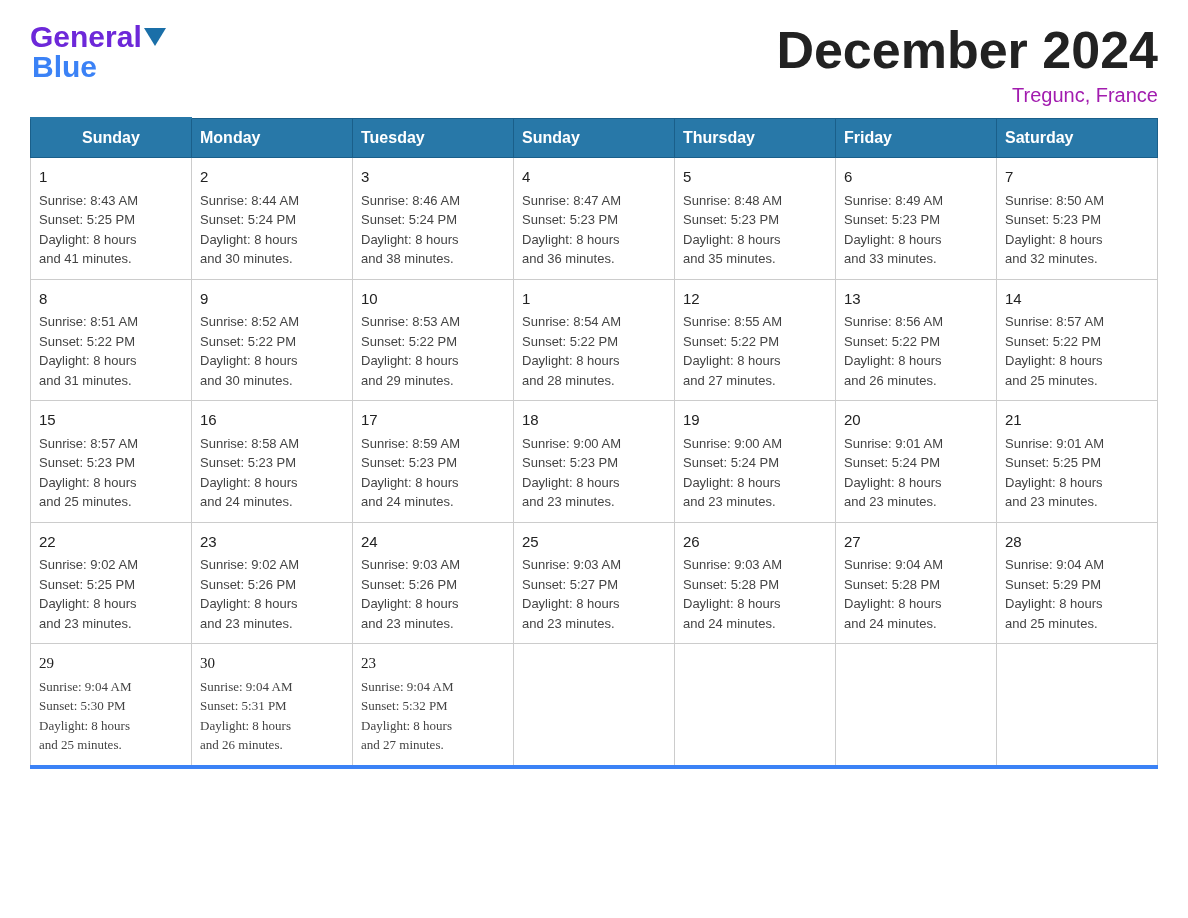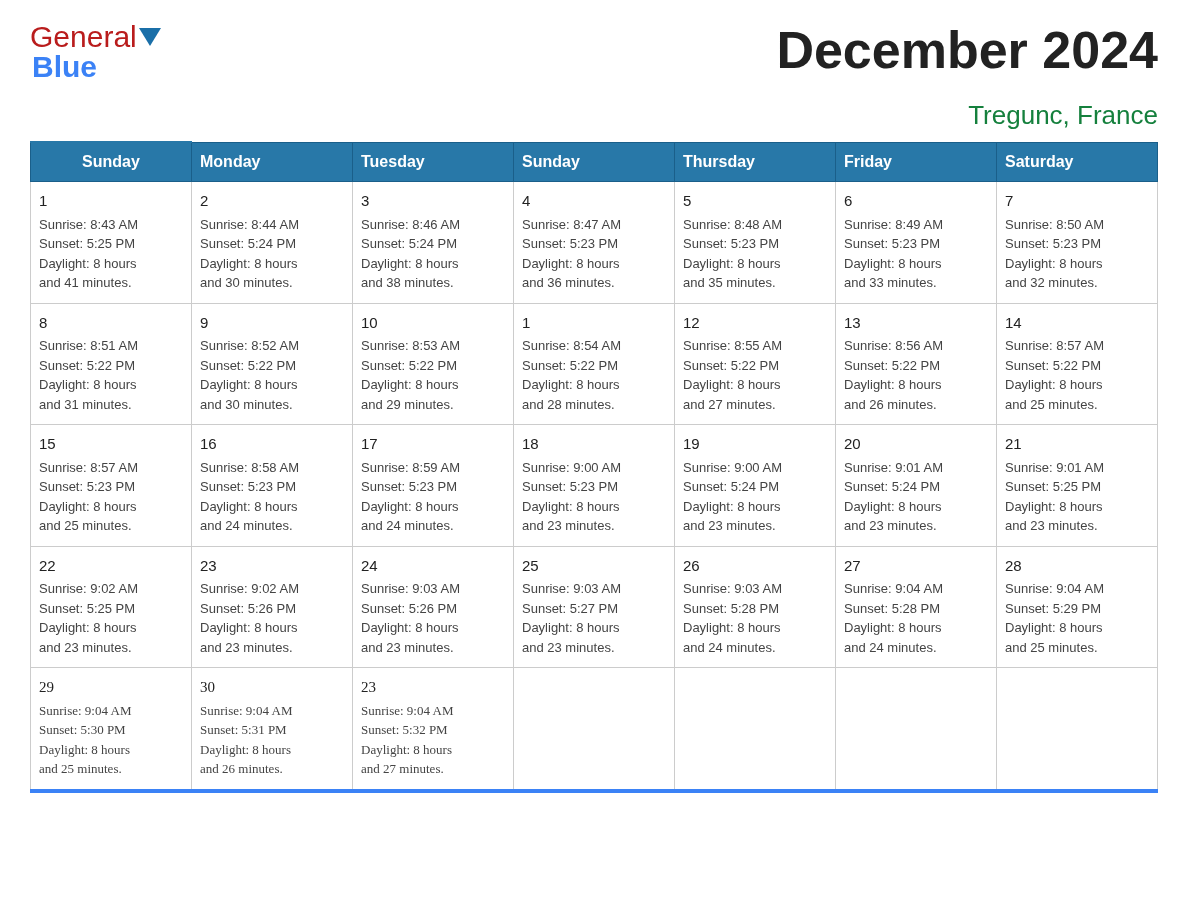--- a/index.html
+++ b/index.html
@@ -23,23 +23,23 @@
     }
     .title-section {
       text-align: right;
     }
     .main-title {
       font-size: 52px;
       font-weight: bold;
       color: #222;
     }
     .subtitle {
-      font-size: 26px;
-      color: #15803d;
-      margin-top: 20px;
+      font-size: 20px;
+      color: #a21caf;
+      margin-top: 4px;
     }
     .calendar-table {
       width: 100%;
       border-collapse: collapse;
       margin-top: 10px;
     }
     .calendar-table th {
       background-color: #2878a8;
       color: #fff;
       font-size: 16px;
@@ -84,21 +84,21 @@
       display: flex;
       align-items: center;
     }
   </style>
 </head>
 <body>
 
 <div class="header">
   <div class="logo">
     <div class="logo-container">
-      <span style="font-size:30px; font-weight:normal; color:#b91c1c; font-family:Arial,sans-serif;">General</span>
+      <span style="font-size:30px; font-weight:bold; color:#6d28d9; font-family:Arial,sans-serif;">General</span>
       <span style="display:inline-flex; flex-direction:column; align-items:center; margin-left:2px;">
         <svg width="22" height="18" viewBox="0 0 22 18">
           <polygon points="0,0 22,0 11,18" fill="#1a6fa8"></polygon>
         </svg>
       </span>
     </div>
     <span style="font-size:30px; font-weight:bold; color:#3b82f6; font-family:Arial,sans-serif; margin-top:-4px; margin-left:2px;">Blue</span>
   </div>
   <div class="title-section">
     <div class="main-title">December 2024</div>

